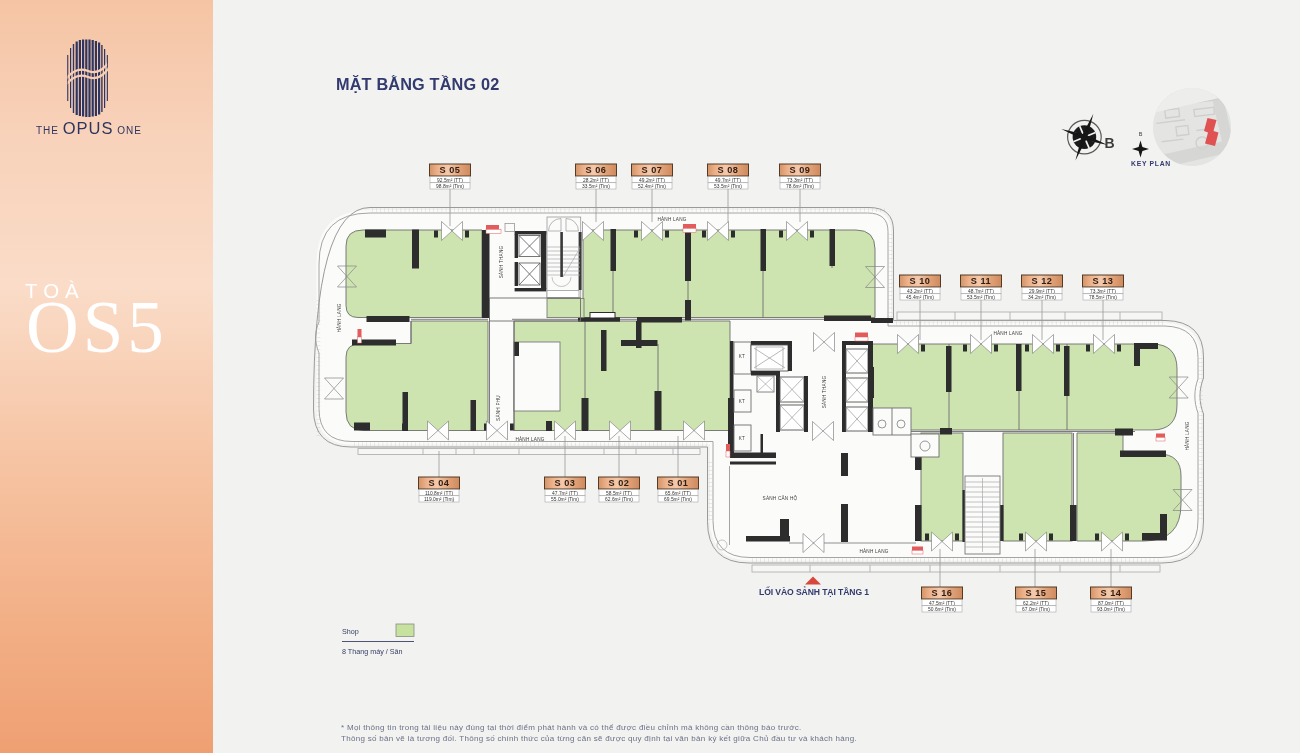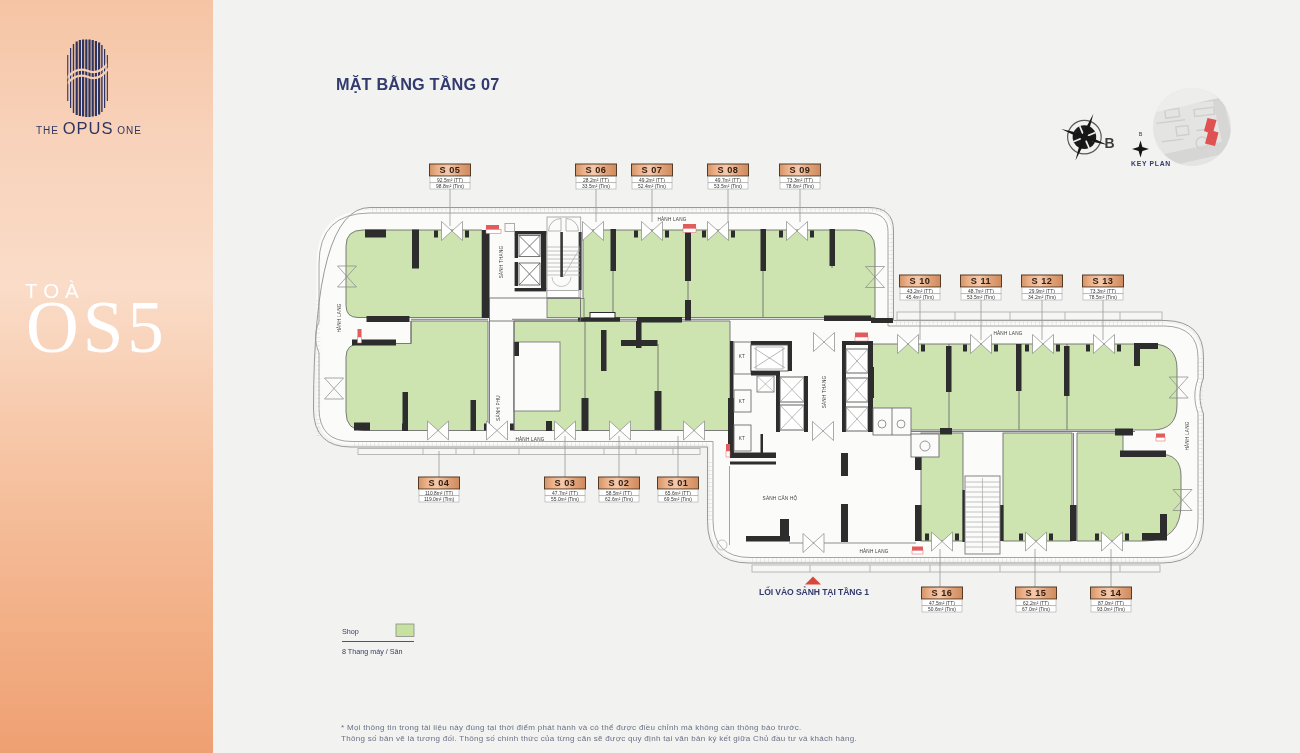--- a/index.html
+++ b/index.html
@@ -49,21 +49,21 @@
     <path d="M66,85 Q76,72 88,77 T110,66"></path>
   </g>
 
   <text x="89" y="134" text-anchor="middle" fill="#2e3560" font-family="Liberation Serif,serif" font-size="16.5" letter-spacing="1"><tspan font-size="10">THE </tspan><tspan>OPUS</tspan><tspan font-size="10"> ONE</tspan></text>
 </svg>
 
 <div id="toa">TOÀ</div>
 
 <div id="os5">OS5</div>
 
-<div id="title">MẶT BẰNG TẦNG 07</div>
+<div id="title">MẶT BẰNG TẦNG 02</div>
 
 <svg id="plan" width="1300" height="753" viewBox="0 0 1300 753">
 <defs>
   <linearGradient id="copper" x1="0" y1="0" x2="1" y2="0">
     <stop offset="0" stop-color="#d29468"></stop>
     <stop offset="0.2" stop-color="#eeb28b"></stop>
     <stop offset="0.45" stop-color="#f4c9ab"></stop>
     <stop offset="0.75" stop-color="#e0a075"></stop>
     <stop offset="1" stop-color="#cf8a5f"></stop>
   </linearGradient>

